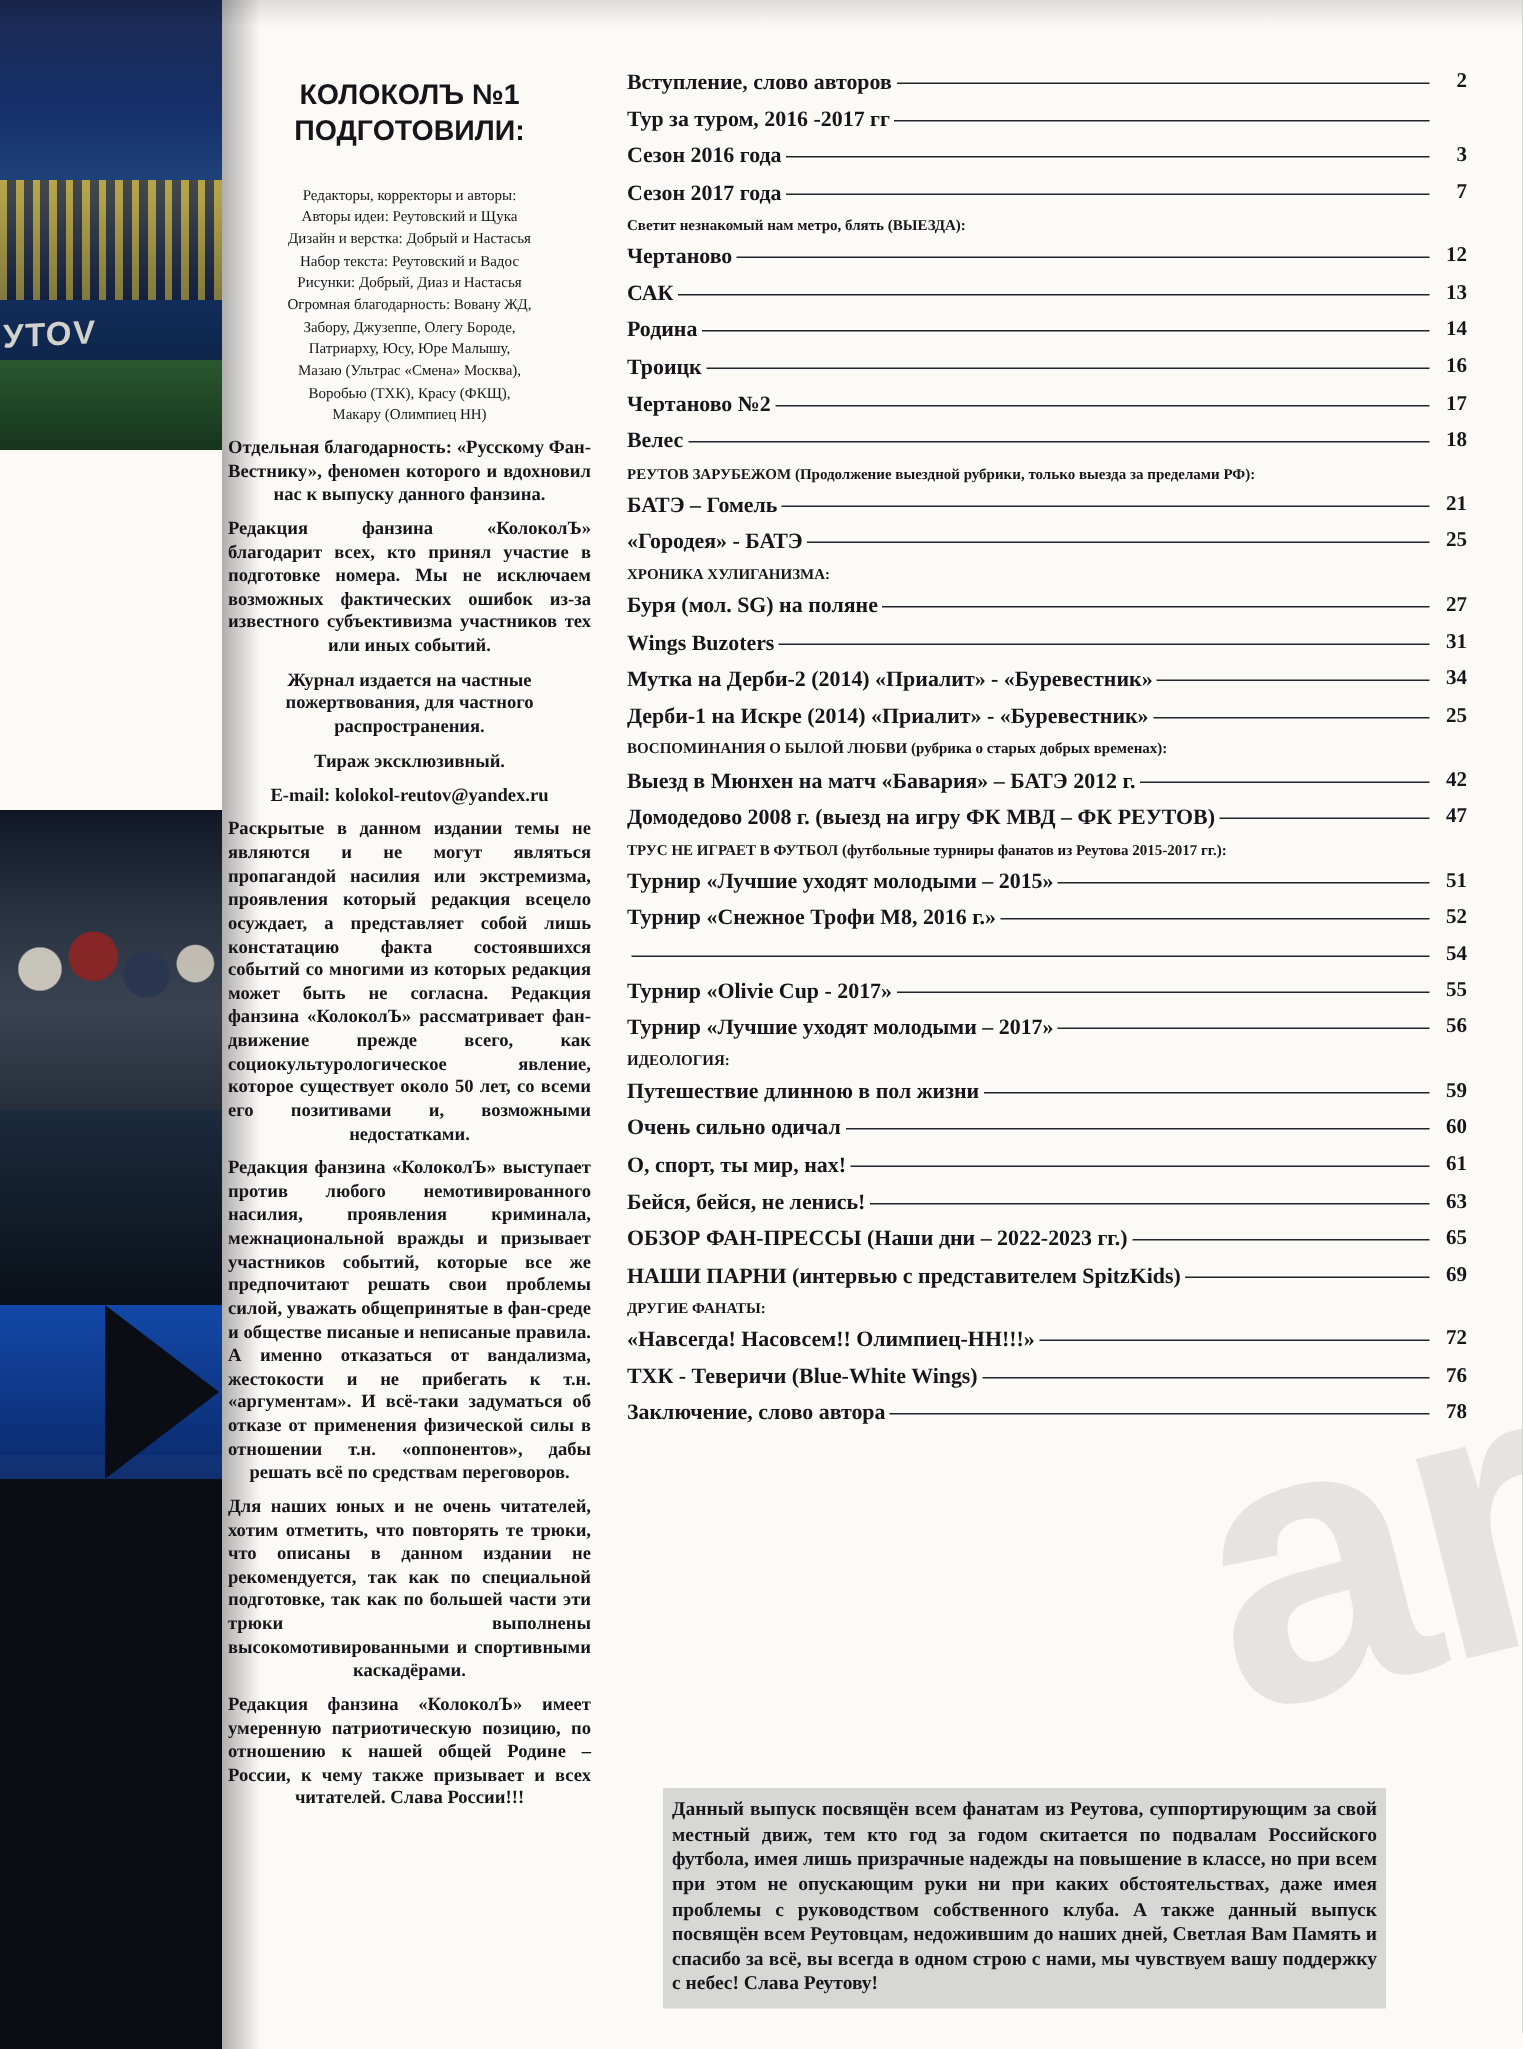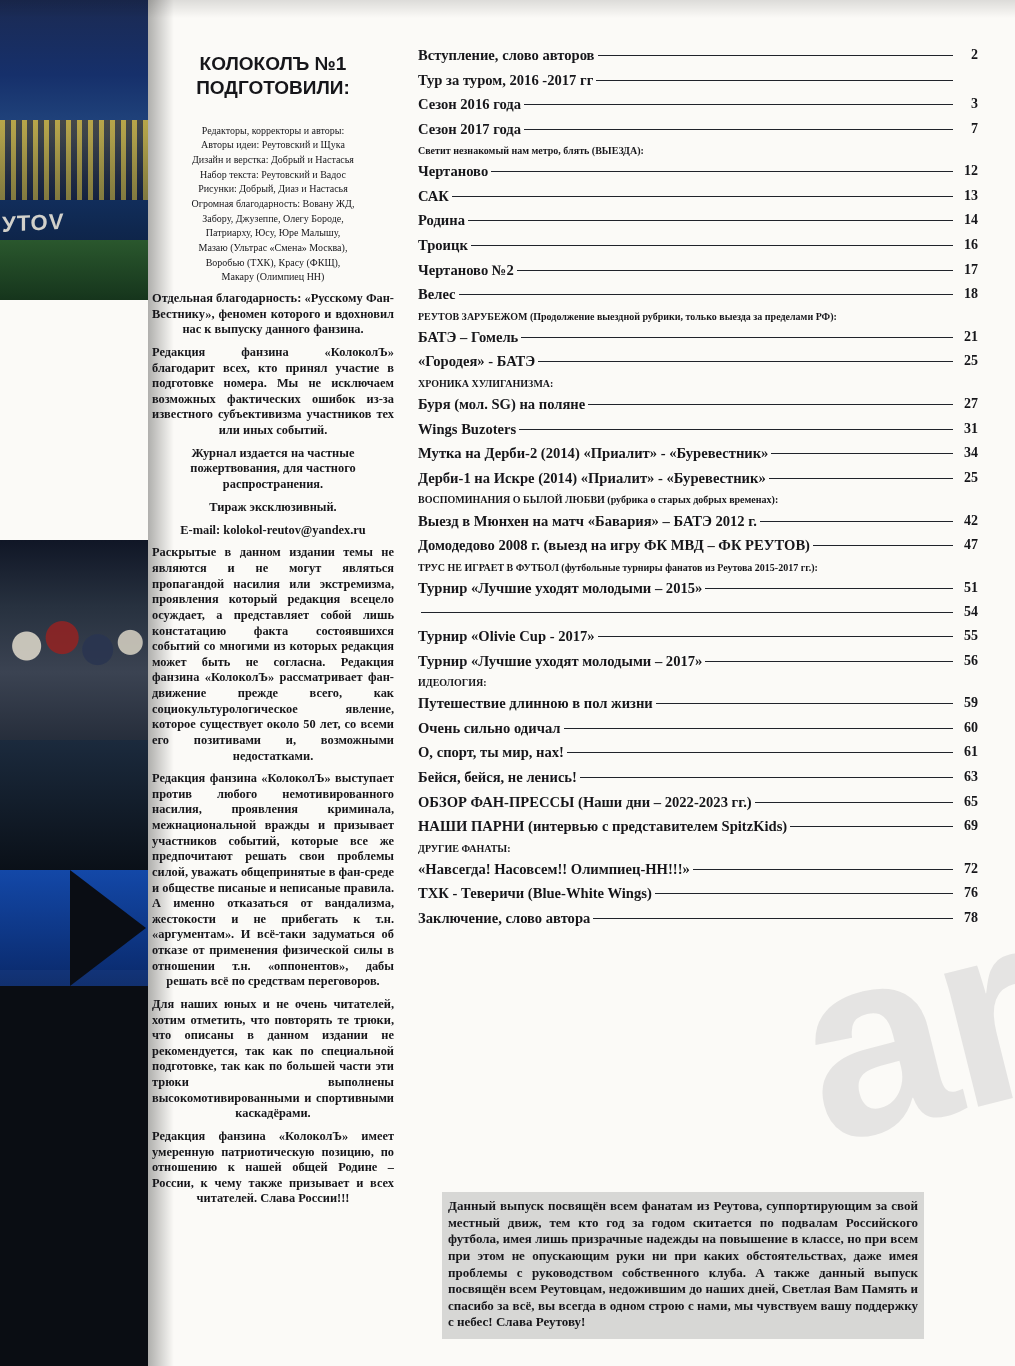--- a/index.html
+++ b/index.html
@@ -375,20 +375,25 @@
           <span class="dots"></span>
           <span class="page-no">47</span>
         </div>
         <div class="toc-head">ТРУС НЕ ИГРАЕТ В ФУТБОЛ (футбольные турниры фанатов из Реутова 2015-2017 гг.):</div>
         <div class="toc-row">
           <span class="label">Турнир «Лучшие уходят молодыми – 2015»</span>
           <span class="dots"></span>
           <span class="page-no">51</span>
         </div>
         <div class="toc-row">
+          <span class="label">Турнир «Снежное Трофи M8, 2016 г.»</span>
+          <span class="dots"></span>
+          <span class="page-no">52</span>
+        </div>
+        <div class="toc-row">
           <span class="dots"></span>
           <span class="page-no">54</span>
         </div>
         <div class="toc-row">
           <span class="label">Турнир «Olivie Cup - 2017»</span>
           <span class="dots"></span>
           <span class="page-no">55</span>
         </div>
         <div class="toc-row">
           <span class="label">Турнир «Лучшие уходят молодыми – 2017»</span>

